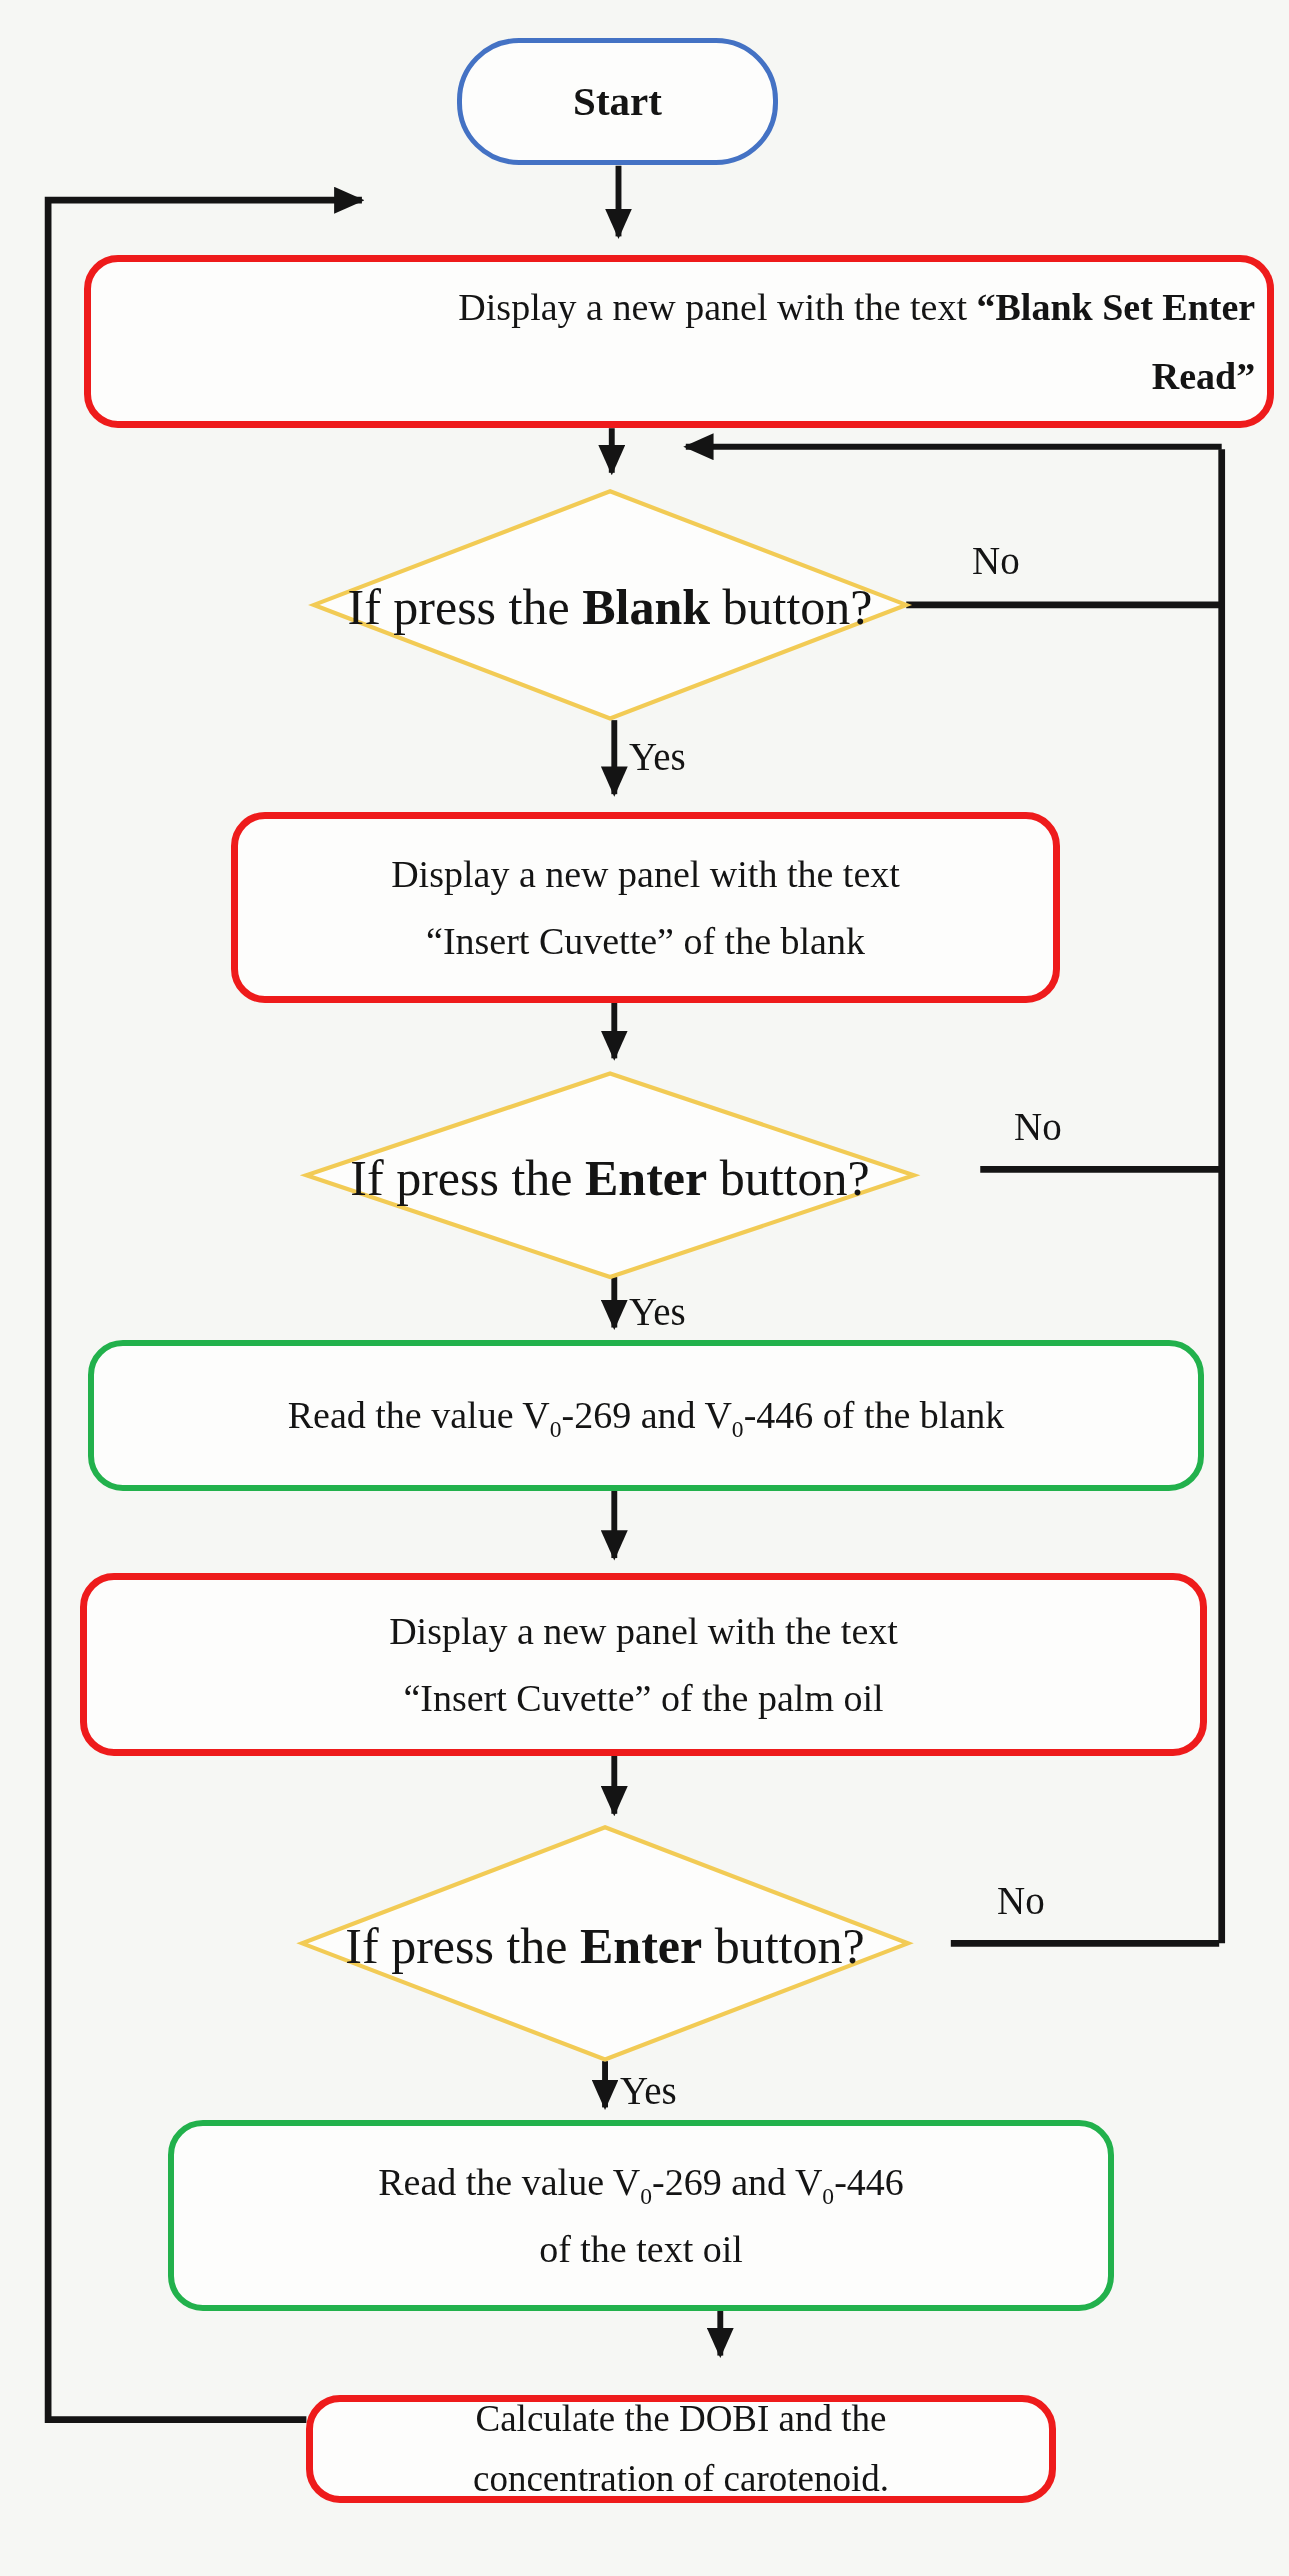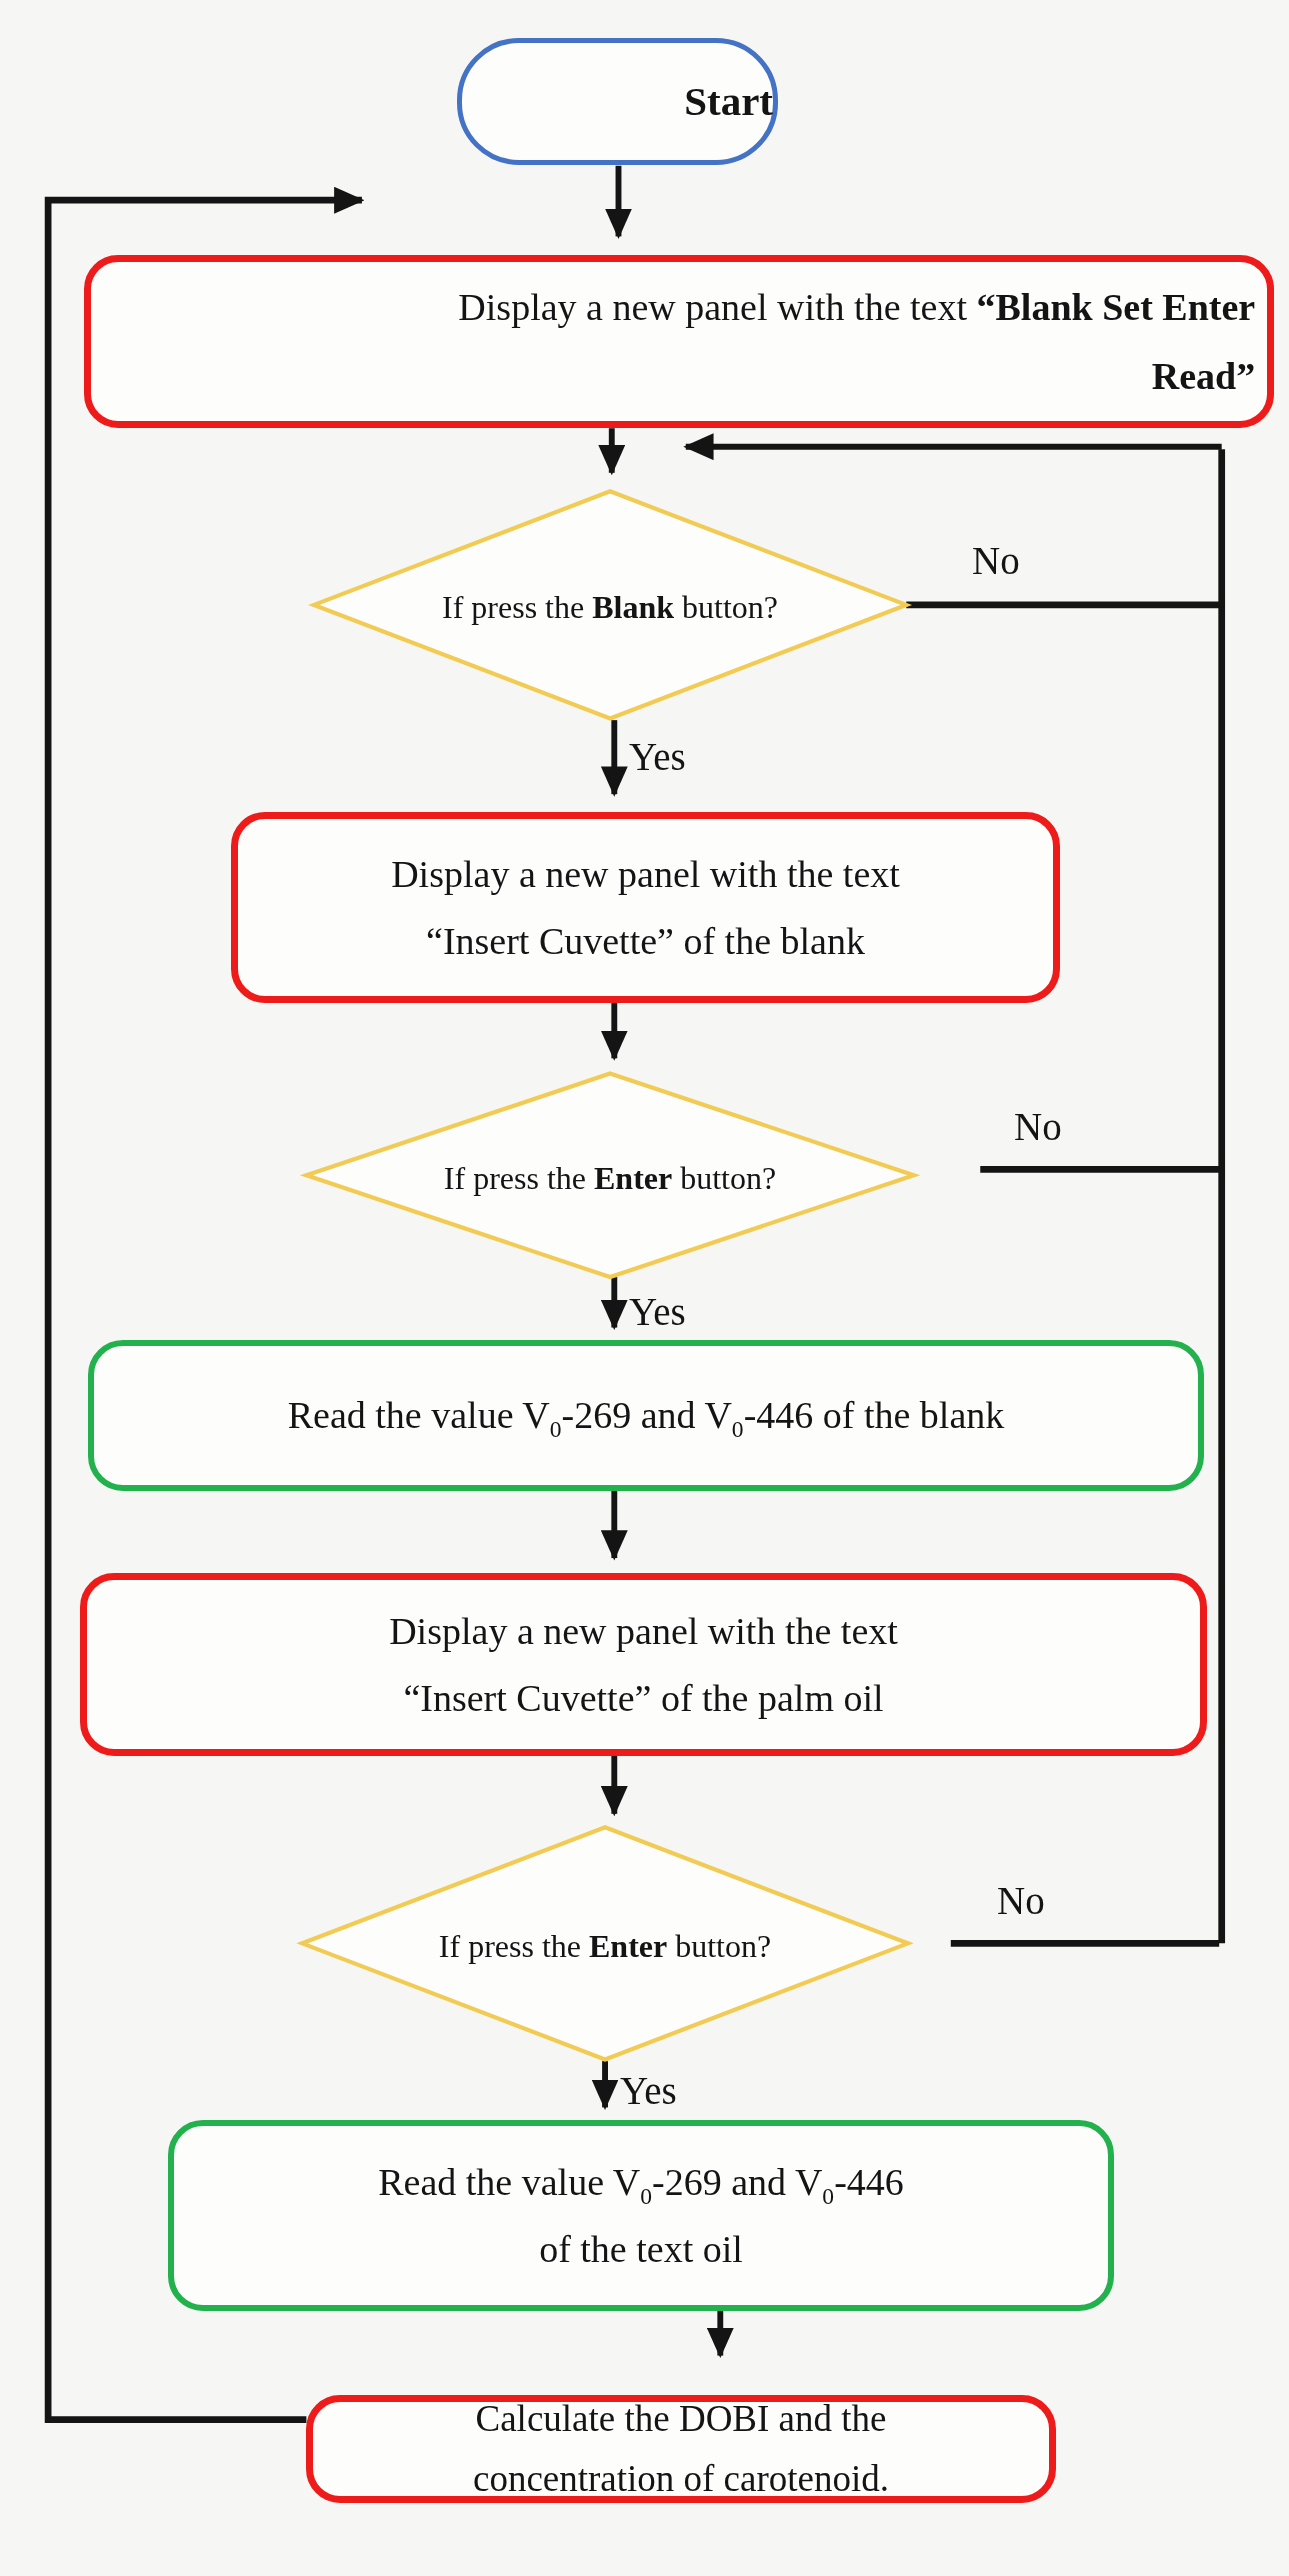--- a/index.html
+++ b/index.html
@@ -17,21 +17,21 @@
         display:flex;flex-direction:column;justify-content:center;}
   .terminator{border:5px solid var(--blue);border-radius:62px;align-items:center;}
   .terminator .txt{font-weight:bold;font-size:41px;}
   .proc-red{border:7.6px solid var(--red);border-radius:34px;}
   .proc-green{border:6.7px solid var(--green);border-radius:35px;}
   .txt{line-height:1.74;font-size:38px;}
   .txt.left{text-align:right;padding:0 11.8px 0 30px;line-height:1.8;}
   .txt.center{text-align:center;}
   .bold{font-weight:bold;}
   sub{font-size:0.62em;line-height:0;}
-  .dlabel{position:absolute;z-index:3;font-size:32px;text-align:right;
+  .dlabel{position:absolute;z-index:3;font-size:50px;text-align:right;
           transform:translate(-50%,-50%);white-space:nowrap;}
   .branch{position:absolute;z-index:3;font-size:39px;white-space:nowrap;}
 </style>
 </head>
 <body>
 
 <div id="canvas">
 
   <svg class="wires" width="1290" height="2576" viewBox="0 0 1533 3062">
     <defs>
@@ -58,21 +58,21 @@
     <path d="M730 1772 V1852" fill="none" stroke="#141414" stroke-width="7" marker-end="url(#ah)"></path>
     <path d="M730 2087 V2156" fill="none" stroke="#141414" stroke-width="7" marker-end="url(#ah)"></path>
     <path d="M719 2450 V2505" fill="none" stroke="#141414" stroke-width="7" marker-end="url(#ah)"></path>
     <path d="M856 2747 V2800" fill="none" stroke="#141414" stroke-width="7" marker-end="url(#ah)"></path>
 
     <polygon points="725,584 1077,719 725,854 373,719" fill="#fdfdfc" stroke="#f2cb55" stroke-width="5"></polygon>
     <polygon points="725,1276 1086,1397 725,1518 364,1397" fill="#fdfdfc" stroke="#f2cb55" stroke-width="5"></polygon>
     <polygon points="719,2172 1079,2310 719,2448 359,2310" fill="#fdfdfc" stroke="#f2cb55" stroke-width="5"></polygon>
   </svg>
 
-  <div class="node terminator" style="left:457px;top:38px;width:321px;height:127px;align-items:flex-end;">
+  <div class="node terminator" style="left:457px;top:38px;width:321px;height:127px;">
     <div class="txt">Start</div>
   </div>
 
   <div class="node proc-red" style="left:84px;top:255px;width:1190px;height:173px;">
     <div class="txt left"><span>Display a new panel with the text </span><span class="bold">“Blank Set Enter</span><br><span class="bold">Read”</span></div>
   </div>
 
   <div class="dlabel" style="left:610px;top:607px;"><span>If press the </span><span class="bold">Blank</span><span> button?</span></div>
 
   <div class="node proc-red" style="left:231px;top:812px;width:829px;height:191px;">

